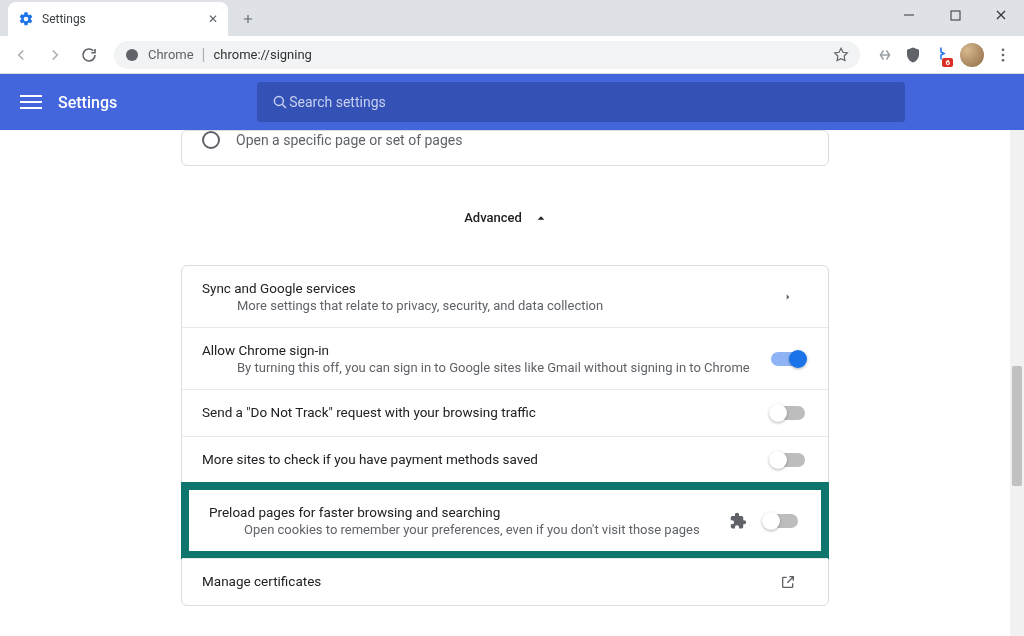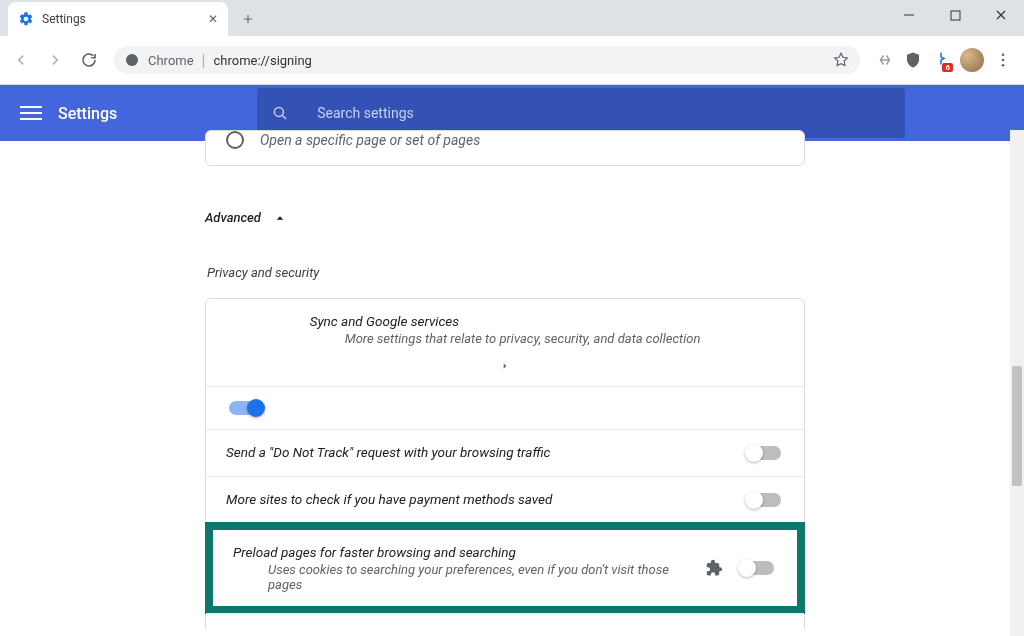--- a/index.html
+++ b/index.html
@@ -9,56 +9,56 @@
   .titlebar { height: 36px; background: #dee1e6; display: flex; align-items: flex-end; position: relative; }
   .win-controls { position: absolute; right: 0; top: 0; display: flex; height: 30px; }
   .win-btn { width: 46px; display: flex; align-items: center; justify-content: center; color: #333; font-size: 14px; }
   .tab { background: #fff; height: 34px; margin-left: 8px; border-radius: 8px 8px 0 0; display: flex; align-items: center; padding: 0 10px; gap: 8px; min-width: 220px; position: relative; }
   .tab .favicon { width: 16px; height: 16px; color: #1a73e8; }
   .tab .title { font-size: 12px; color: #3c4043; flex: 1; }
   .tab .close { color: #5f6368; font-size: 12px; }
   .new-tab { width: 28px; height: 28px; display: flex; align-items: center; justify-content: center; color: #5f6368; margin-left: 6px; margin-bottom: 3px; }
 
   
-  .toolbar { height: 49px; background: #fff; border-bottom: 1px solid #dadce0; display: flex; align-items: center; padding: 0 6px; gap: 4px; }
+  .toolbar { height: 38px; background: #fff; border-bottom: 1px solid #dadce0; display: flex; align-items: center; padding: 0 6px; gap: 4px; }
   .tbtn { width: 30px; height: 30px; display: flex; align-items: center; justify-content: center; color: #5f6368; border-radius: 50%; }
   .tbtn.dim { color: #b0b0b0; }
   .omnibox { flex: 1; height: 28px; background: #f1f3f4; border-radius: 14px; display: flex; align-items: center; padding: 0 10px; gap: 8px; margin: 0 6px; }
   .omnibox .label { font-size: 13px; color: #5f6368; }
   .omnibox .sep { color: #b0b0b0; }
   .omnibox .url { font-size: 13px; color: #333; }
   .ext-icons { display: flex; align-items: center; gap: 10px; padding: 0 6px; }
   .avatar { width: 24px; height: 24px; border-radius: 50%; background: radial-gradient(circle at 30% 30%, #d7b98e, #8f6a46); }
 
   
   .blue-header { height: 56px; background: #4466dc; display: flex; align-items: center; padding: 0 20px; gap: 20px; }
   .ham-title { display: flex; align-items: center; gap: 16px; color: #fff; }
   .ham { width: 22px; display: flex; flex-direction: column; gap: 4px; }
   .ham span { height: 2px; background: #fff; }
   .header-title { font-size: 16px; font-weight: 500; }
   .search-wrap { flex: 1; max-width: 648px; margin-left: 120px; }
-  .search-box { height: 50px; background: #3451b5; border-radius: 3px; display: flex; align-items: center; padding: 0 14px; gap: 28px; color: #c6d0f0; }
+  .search-box { height: 40px; background: #3451b5; border-radius: 3px; display: flex; align-items: center; padding: 0 14px; gap: 0; color: #c6d0f0; }
   .search-box input { background: transparent; border: none; outline: none; color: #fff; font-size: 14px; flex: 1; }
   .search-box input::placeholder { color: #c6d0f0; }
 
   
   .content { position: absolute; left: 0; right: 14px; top: 130px; bottom: 6px; overflow: hidden; display: flex; justify-content: center; }
-  .inner { width: 600px; font-style: italic; }
+  .inner { width: 648px; }
 
   .card { background: #fff; border: 1px solid #dadce0; border-radius: 6px; }
   .card-top { padding: 0 20px 16px; display: flex; align-items: center; gap: 16px; color: #5f6368; font-size: 14px; }
   .radio-open { width: 18px; height: 18px; border: 2px solid #5f6368; border-radius: 50%; }
 
-  .advanced { text-align: center; margin: 44px 0 40px; color: #202124; font-size: 13px; font-weight: 500; display: flex; justify-content: flex-start; align-items: center; gap: 14px; }
+  .advanced { text-align: center; margin: 44px 0 40px; color: #202124; font-size: 13px; font-weight: 500; display: flex; justify-content: center; align-items: center; gap: 14px; }
 
   .section-label { font-size: 13px; color: #3c4043; margin: 0 2px 18px; }
 
   .settings-card { border: 1px solid #dadce0; border-radius: 6px; background: #fff; }
   .row { padding: 14px 20px; display: flex; align-items: center; gap: 14px; border-top: 1px solid #e8eaed; }
-  .row:first-child { border-top: none; flex-direction: column; }
+  .row:first-child { border-top: none; }
   .row.highlight { border: 8px solid #0f766e; margin: -1px; }
   .row-text { flex: 1; }
   .row-title { font-size: 13.5px; color: #202124; margin-bottom: 2px; }
   .row-sub { font-size: 13px; color: #5f6368; margin-left: 35px; }
   .row-action { width: 40px; display: flex; justify-content: center; color: #5f6368; }
 
   
   .toggle { width: 34px; height: 14px; border-radius: 10px; background: #bdbdbd; position: relative; }
   .toggle .knob { width: 18px; height: 18px; border-radius: 50%; background: #fff; position: absolute; top: -2px; left: -2px; box-shadow: 0 1px 3px rgba(0,0,0,.3); }
   .toggle.on { background: #8fb4f6; }
@@ -202,37 +202,40 @@
 
     <div class="advanced">
       <span>Advanced</span>
       <span>
           <svg width="10" height="10" viewBox="0 0 24 24" fill="#202124">
             <path d="M4 16l8-8 8 8z"></path>
           </svg>
         </span>
     </div>
 
-    <div class="section-label">Privacy and security</div>
 
     <div class="settings-card">
 
       <div class="row">
         <div class="row-text">
           <div class="row-title">Sync and Google services</div>
           <div class="row-sub">More settings that relate to privacy, security, and data collection</div>
         </div>
         <div class="row-action">
             <svg width="8" height="12" viewBox="0 0 24 24" fill="#5f6368">
               <path d="M8 4l8 8-8 8z"></path>
             </svg>
           </div>
       </div>
 
       <div class="row">
+        <div class="row-text">
+          <div class="row-title">Allow Chrome sign-in</div>
+          <div class="row-sub">By turning this off, you can sign in to Google sites like Gmail without signing in to Chrome</div>
+        </div>
         <div class="row-action">
             <div class="toggle on">
               <div class="knob"></div>
             </div>
           </div>
       </div>
 
       <div class="row">
         <div class="row-text">
           <div class="row-title">Send a "Do Not Track" request with your browsing traffic</div>
@@ -251,36 +254,37 @@
         <div class="row-action">
             <div class="toggle">
               <div class="knob"></div>
             </div>
           </div>
       </div>
 
       <div class="row highlight">
         <div class="row-text">
           <div class="row-title">Preload pages for faster browsing and searching</div>
-          <div class="row-sub">Uses cookies to searching your preferences, even if you don't visit those pages</div>
+          <div class="row-sub">Open cookies to remember your preferences, even if you don't visit those pages</div>
         </div>
         <div class="puzzle">
           <svg width="20" height="20" viewBox="0 0 24 24" fill="#5f6368">
               <path d="M20.5 11h-1V8a2 2 0 0 0-2-2h-3V4.5a2.5 2.5 0 0 0-5 0V6h-3a2 2 0 0 0-2 2v3h1.5a2.5 2.5 0 0 1 0 5H4.5v3a2 2 0 0 0 2 2h3v-1.5a2.5 2.5 0 0 1 5 0V21h3a2 2 0 0 0 2-2v-3h1a2.5 2.5 0 0 0 0-5z"></path>
             </svg>
         </div>
         <div class="row-action">
             <div class="toggle">
               <div class="knob"></div>
             </div>
           </div>
       </div>
 
       <div class="row">
         <div class="row-text">
+          <div class="row-title">Manage certificates</div>
         </div>
         <div class="row-action">
             <svg width="16" height="16" viewBox="0 0 24 24" fill="none" stroke="#5f6368" stroke-width="2">
               <path d="M14 4h6v6M20 4l-9 9M19 14v5a1 1 0 0 1-1 1H5a1 1 0 0 1-1-1V6a1 1 0 0 1 1-1h5"></path>
             </svg>
           </div>
       </div>
 
     </div>
   </div>

